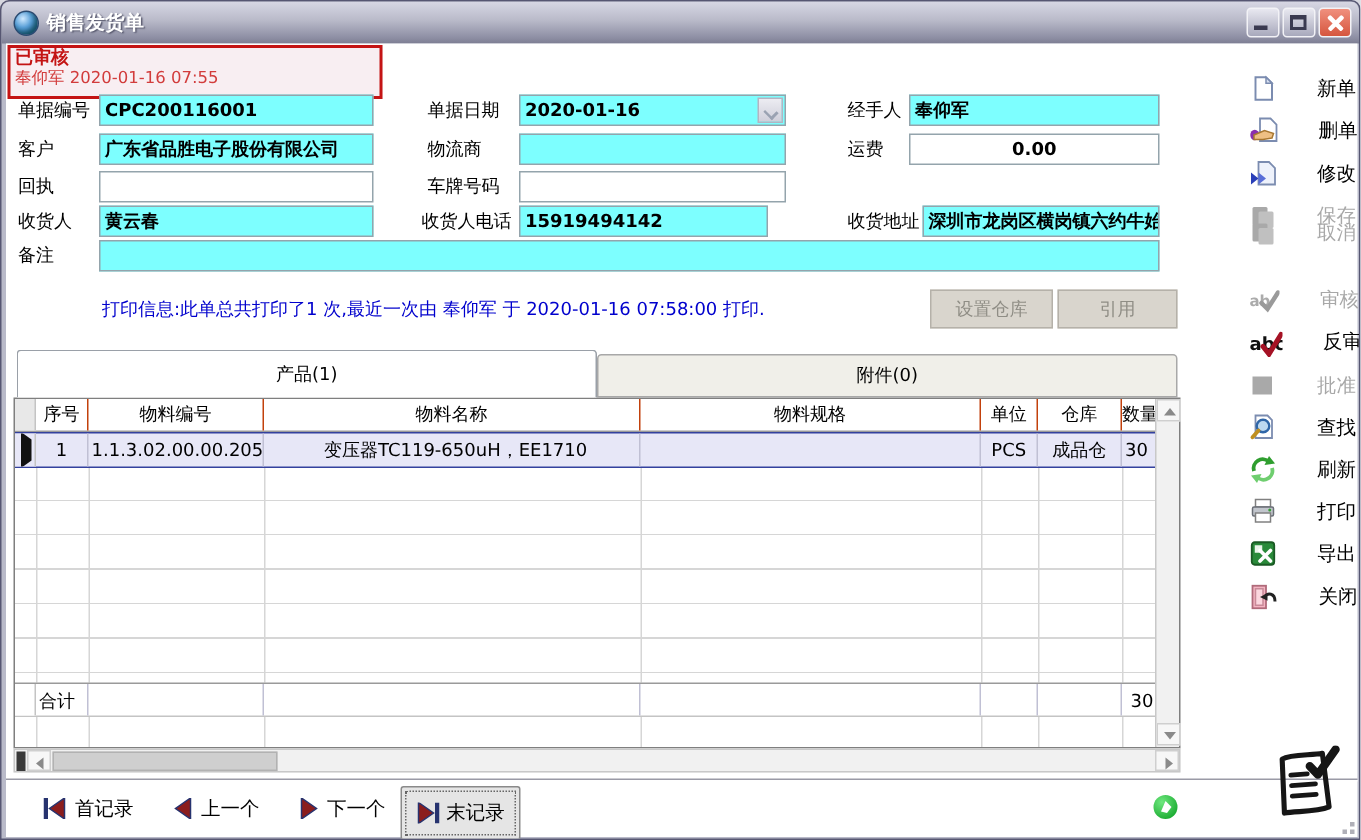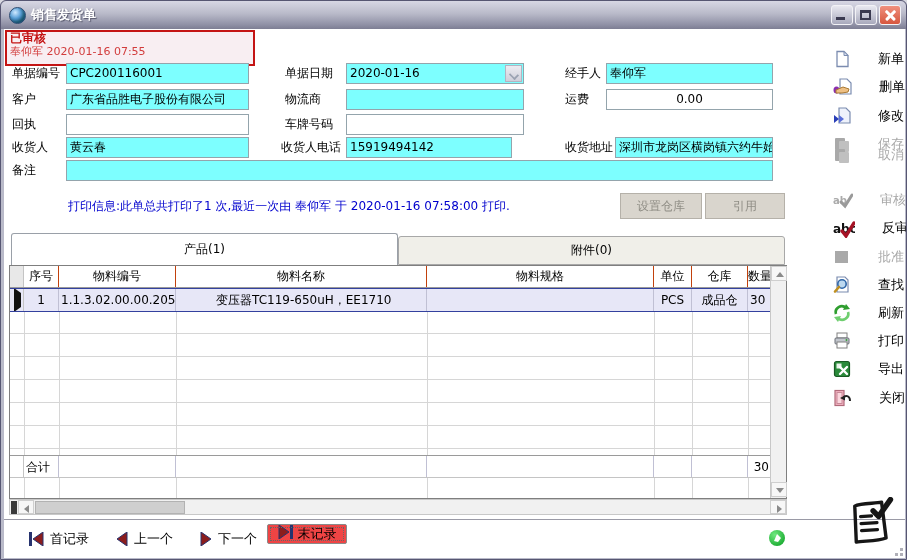--- a/index.html
+++ b/index.html
@@ -23,21 +23,21 @@
   .g-x1{transform:rotate(45deg);} .g-x2{transform:rotate(-45deg);}
   .client{position:absolute;left:3px;top:28px;width:901px;height:529px;background:#ffffff;}
 
   .stamp{position:absolute;left:1px;top:1px;width:250px;height:36px;border:2px solid #c41414;
          background:#f8eef2;padding:0 3px;line-height:13px;}
   .stamp .s1{font-size:12px;font-weight:bold;color:#c41414;display:block;}
   .stamp .s2{font-size:11px;color:#d23c3c;display:block;}
 
   .lbl{position:absolute;font-size:12px;height:21px;line-height:21px;color:#000;white-space:nowrap;}
   .fld{position:absolute;height:21px;border:1px solid #94a4ac;background:#7dffff;font-size:12px;
-       line-height:19px;padding:0 3px;white-space:nowrap;overflow:hidden;color:#000;}
+       line-height:19px;padding:0 3px;white-space:nowrap;overflow:hidden;color:#000;font-weight:bold;}
   .fld.white{background:#fff;} .fld.num{text-align:center;}
   .combo-btn{position:absolute;right:1px;top:1px;width:17px;height:17px;background:linear-gradient(#ececf2,#cfcfda);
              border:1px solid #b4b4c2;}
   .combo-btn:after{content:"";position:absolute;left:4px;top:5px;width:6px;height:6px;
              border-right:2px solid #9aa2b2;border-bottom:2px solid #9aa2b2;transform:rotate(45deg) scale(1,.8);}
 
   .printinfo{position:absolute;left:64px;top:169px;font-size:12px;color:#0000cd;white-space:nowrap;}
   .graybtn{position:absolute;height:26px;background:#d9d5cd;border:1px solid #b5b1a9;color:#8f8d85;
            font-size:12px;text-align:center;line-height:24px;}
 
@@ -65,22 +65,22 @@
   .arr.up{left:4px;top:5px;border-left:4px solid transparent;border-right:4px solid transparent;border-bottom:5px solid #8a8a8a;}
   .arr.dn{left:4px;top:5px;border-left:4px solid transparent;border-right:4px solid transparent;border-top:5px solid #8a8a8a;}
   .arr.lf{left:5px;top:4px;border-top:4px solid transparent;border-bottom:4px solid transparent;border-right:5px solid #8a8a8a;}
   .arr.rt{left:6px;top:4px;border-top:4px solid transparent;border-bottom:4px solid transparent;border-left:5px solid #8a8a8a;}
   .hscroll{position:absolute;left:5px;top:470px;width:778px;height:16px;background:#f1f1f1;border:1px solid #c8c8c8;}
   .hthumb{position:absolute;left:25px;top:1px;width:150px;height:13px;background:#cfcfcf;border:1px solid #b2b2b2;}
   .hmark{position:absolute;left:1px;top:1px;width:6px;height:13px;background:#3a3a3a;}
 
   .botsep{position:absolute;left:0;top:490px;width:901px;height:2px;border-top:1px solid #9a9aa6;border-bottom:1px solid #fff;}
   .navitem{position:absolute;top:498px;height:24px;display:flex;align-items:center;gap:6px;font-size:13px;color:#000;cursor:default;}
-  .navbtn{position:absolute;left:263px;top:495px;width:80px;height:20px;border:1px solid #8a8a8a;border-radius:2px;
-          background:#ef4444;outline:1px dotted #666;outline-offset:-4px;display:flex;align-items:flex-start;justify-content:center;gap:5px;font-size:13px;}
+  .navbtn{position:absolute;left:263px;top:495px;width:80px;height:36px;border:1px solid #8a8a8a;border-radius:2px;
+          background:#e5e5e5;outline:1px dotted #666;outline-offset:-4px;display:flex;align-items:center;justify-content:center;gap:5px;font-size:13px;}
   .greenball{position:absolute;left:765px;top:501px;width:16px;height:16px;border-radius:50%;
              background:radial-gradient(circle at 35% 30%,#6fe87f,#1fae35 75%);}
 
   .side{position:absolute;left:829px;height:22px;display:flex;align-items:center;gap:3px;cursor:default;}
   .side .t{font-size:13px;color:#000;white-space:nowrap;margin-left:24px;}
   .side.dis .t{color:#a8a8a8;}
   .grip{position:absolute;right:2px;bottom:2px;width:12px;height:12px;}
   .grip i{position:absolute;width:3px;height:3px;background:#b0b0b8;}
 </style>
 </head>

